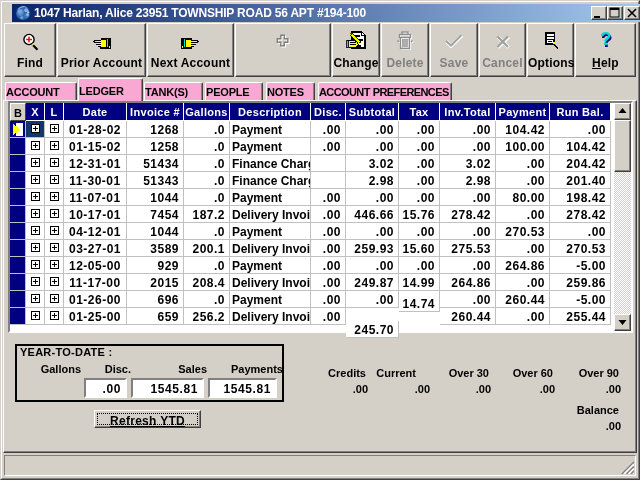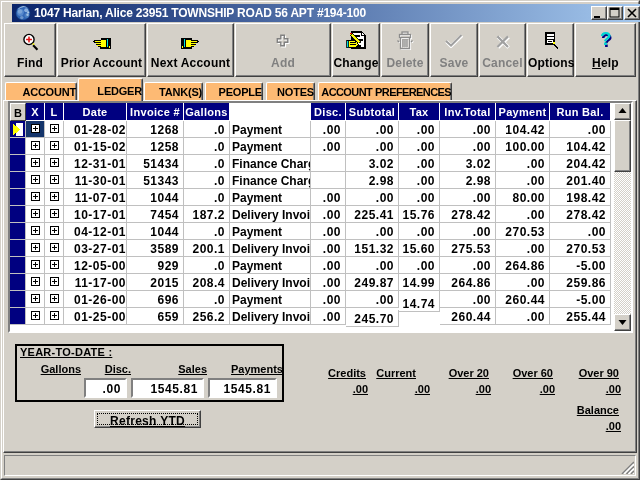--- a/index.html
+++ b/index.html
@@ -13,38 +13,38 @@
   background:linear-gradient(to right,#0a246a 0%,#a6caf0 100%);
   color:#fff; font-weight:bold; font-size:12px; letter-spacing:-0.2px; }
 .capbtn { top:2px; width:16px; height:14px; background:#d4d0c8;
   border-top:1px solid #ffffff; border-left:1px solid #ffffff;
   border-right:1px solid #404040; border-bottom:1px solid #404040;
   box-shadow:inset -1px -1px 0 #808080; }
 .tbtn { position:absolute; top:23px; height:54px; background:#d4d0c8;
   text-align:center; font-weight:bold; font-size:12px; letter-spacing:0.2px; color:#000; }
 .tbtn .lbl { position:absolute; bottom:6px; left:0; right:0; white-space:nowrap; }
 .tbtn.dis { color:#808080; }
-.tab { position:absolute; top:82px; height:18px; background:#fdba74; font-weight:bold;
-  font-size:11px; color:#000; text-align:right; padding-top:3px; white-space:nowrap;
+.tab { position:absolute; top:82px; height:18px; background:#f9a8d4; font-weight:bold;
+  font-size:11px; color:#000; text-align:left; padding-top:3px; white-space:nowrap;
   letter-spacing:-0.2px; overflow:hidden;
   border-top:1px solid #ffffff; border-left:1px solid #ffffff;
   border-right:1px solid #404040;
   border-top-left-radius:2px; border-top-right-radius:2px;
   box-shadow:inset -1px 0 0 #808080; }
 .tab.sel { top:78px; height:23px; z-index:5; padding-top:6px; border-bottom:0; }
 .hcell { position:absolute; top:0; height:18px; background:#000080; color:#fff;
   font-weight:bold; font-size:11px; letter-spacing:0.3px; text-align:center; padding-top:3px;
   border-right:1px solid #fff; border-bottom:1px solid #fff; overflow:hidden; white-space:nowrap; }
 .cell { position:absolute; font-weight:bold; font-size:12px; letter-spacing:0.5px; color:#000; padding-top:2px;
   border-right:1px solid #c0c0c0; border-bottom:1px solid #c0c0c0;
   background:#fff; white-space:nowrap; overflow:hidden; height:17px; }
 .cell.r { text-align:right; padding-right:4px; }
-.cell.c { text-align:right; }
+.cell.c { text-align:center; }
 .cell.l { text-align:left; padding-left:2px; letter-spacing:0; }
-.blbl { position:absolute; font-weight:bold; font-size:11px; color:#000; white-space:nowrap;text-decoration:underline; }
+.blbl { position:absolute; font-weight:bold; font-size:11px; color:#000; white-space:nowrap; }
 .inbox { position:absolute; background:#fff;
   border-top:2px solid #808080; border-left:2px solid #808080;
   border-right:2px solid #fff; border-bottom:2px solid #fff;
   font-weight:bold; font-size:12px; letter-spacing:0.6px; text-align:right; padding:2px 4px 0 0; height:20px; color:#000; }
 </style>
 </head>
 <body>
 <div class="abs" style="left:0;top:0;width:640px;height:480px;border-top:1px solid #d4d0c8;border-left:1px solid #d4d0c8;border-right:1px solid #404040;border-bottom:1px solid #404040"></div>
 <div class="abs" style="left:1px;top:1px;width:638px;height:478px;border-top:1px solid #ffffff;border-left:1px solid #ffffff;border-right:1px solid #808080;border-bottom:1px solid #808080"></div>
 <div class="abs" id="titlebar">
@@ -119,21 +119,20 @@
 <rect x="8" y="10.1" width="5.8" height="1.5" fill="#000"></rect>
 </g>
 </svg></div>
 <div class="lbl">Next Account</div>
 </div>
 <div class="tbtn raised dis" style="left:235px;width:96px">
 <div class="abs" style="left:0;right:0;top:10px;text-align:center;line-height:0"><svg width="14" height="14" viewBox="0 0 16 16">
 <path d="M5.5 1.5 L9.5 1.5 L9.5 5.5 L13.5 5.5 L13.5 9.5 L9.5 9.5 L9.5 13.5 L5.5 13.5 L5.5 9.5 L1.5 9.5 L1.5 5.5 L5.5 5.5 z" fill="none" stroke="#ffffff" stroke-width="1.6" transform="translate(1.2,1.2)"></path>
 <path d="M5.5 1.5 L9.5 1.5 L9.5 5.5 L13.5 5.5 L13.5 9.5 L9.5 9.5 L9.5 13.5 L5.5 13.5 L5.5 9.5 L1.5 9.5 L1.5 5.5 L5.5 5.5 z" fill="none" stroke="#808080" stroke-width="1.6"></path>
 </svg></div>
-<div class="lbl">Add</div>
 </div>
 <div class="tbtn raised" style="left:332px;width:48px">
 <div class="abs" style="left:0;right:0;top:7px;text-align:center;line-height:0"><svg width="20" height="18" viewBox="0 0 20 18" shape-rendering="crispEdges">
 <path d="M6 1 L16 1 L19 4 L19 17 L6 17 z" fill="#fff" stroke="#000" stroke-width="1.2"></path>
 <path d="M15.5 1 L15.5 4.5 L19 4.5" fill="none" stroke="#000" stroke-width="1"></path>
 <rect x="9" y="4" width="5" height="1.8" fill="#000"></rect>
 <rect x="13" y="8" width="4" height="1.8" fill="#000"></rect>
 <rect x="11" y="14" width="4" height="1.8" fill="#000"></rect>
 <rect x="3.5" y="1.5" width="2.6" height="2.6" fill="#ee0000"></rect>
 <path d="M4.5 3.5 L6.5 2.2 L14.8 10.8 L12.8 12.2 z" fill="#ffff00" stroke="#000" stroke-width="0.9"></path>
@@ -202,20 +201,21 @@
 <div class="tab" style="left:266px;width:49px;">NOTES</div>
 <div class="tab" style="left:318px;width:134px;letter-spacing:-0.6px;word-spacing:0.5px;">ACCOUNT PREFERENCES</div>
 <div class="abs" style="left:3px;top:100px;width:634px;height:353px;background:#d4d0c8;border-top:1px solid #ffffff;border-left:1px solid #ffffff;border-right:1px solid #404040;border-bottom:1px solid #404040;box-shadow:inset -1px -1px 0 #808080"></div>
 <div class="abs" style="left:8px;top:101px;width:625px;height:232px;border-top:2px solid #808080;border-left:2px solid #808080;border-right:2px solid #ffffff;border-bottom:2px solid #ffffff;background:#fff">
 <div class="abs" style="left:0px;top:0;width:16px;height:18px;background:#d4d0c8;color:#000;font-weight:bold;font-size:11px;text-align:center;padding-top:3px;border-top:1px solid #fff;border-left:1px solid #fff;border-right:1px solid #404040;border-bottom:1px solid #404040">B</div>
 <div class="hcell" style="left:16px;width:19px">X</div>
 <div class="hcell" style="left:35px;width:19px">L</div>
 <div class="hcell" style="left:54px;width:63px">Date</div>
 <div class="hcell" style="left:117px;width:57px">Invoice #</div>
 <div class="hcell" style="left:174px;width:46px">Gallons</div>
+<div class="hcell" style="left:220px;width:81px">Description</div>
 <div class="hcell" style="left:301px;width:35px">Disc.</div>
 <div class="hcell" style="left:336px;width:53px">Subtotal</div>
 <div class="hcell" style="left:389px;width:41px">Tax</div>
 <div class="hcell" style="left:430px;width:56px">Inv.Total</div>
 <div class="hcell" style="left:486px;width:54px">Payment</div>
 <div class="hcell" style="left:540px;width:61px">Run Bal.</div>
 <div class="abs" style="left:0;top:18px;width:16px;height:17px;background:#000080;border-bottom:1px solid #c0c0c0;border-right:1px solid #c0c0c0">
       <svg width="11" height="13" viewBox="0 0 11 13" shape-rendering="crispEdges" style="display:block;margin:1.5px auto 0">
         <rect x="4" y="0" width="6.5" height="13" fill="#fff"></rect>
         <path d="M0.5 0 L8 6.5 L0.5 13 z" fill="#ffff00"></path>
@@ -358,21 +358,21 @@
         <rect x="0.5" y="0.5" width="8" height="8" fill="#fff" stroke="#000"></rect>
         <rect x="2" y="4" width="5" height="1" fill="#000"></rect>
         <rect x="4" y="2" width="1" height="5" fill="#000"></rect>
       </svg>
     </div>
 <div class="cell c" style="left:54px;top:103px;width:63px">10-17-01</div>
 <div class="cell r" style="left:117px;top:103px;width:57px">7454</div>
 <div class="cell r" style="left:174px;top:103px;width:46px">187.2</div>
 <div class="cell l" style="left:220px;top:103px;width:81px">Delivery Invoice</div>
 <div class="cell r" style="left:301px;top:103px;width:35px">.00</div>
-<div class="cell r" style="left:336px;top:103px;width:53px">225.41</div>
+<div class="cell r" style="left:336px;top:103px;width:53px">446.66</div>
 <div class="cell r" style="left:389px;top:103px;width:41px">15.76</div>
 <div class="cell r" style="left:430px;top:103px;width:56px">278.42</div>
 <div class="cell r" style="left:486px;top:103px;width:54px">.00</div>
 <div class="cell r" style="left:540px;top:103px;width:61px">278.42</div>
 <div class="abs" style="left:0;top:120px;width:16px;height:17px;background:#000080;border-bottom:1px solid #c0c0c0;border-right:1px solid #c0c0c0"></div>
 <div class="abs" style="left:16px;top:120px;width:19px;height:17px;background:#fff;border-bottom:1px solid #c0c0c0;border-right:1px solid #c0c0c0">
       <svg width="9" height="9" viewBox="0 0 9 9" shape-rendering="crispEdges" style="display:block;margin:3px auto 0">
         <rect x="0.5" y="0.5" width="8" height="8" fill="#fff" stroke="#000"></rect>
         <rect x="2" y="4" width="5" height="1" fill="#000"></rect>
         <rect x="4" y="2" width="1" height="5" fill="#000"></rect>
@@ -408,21 +408,21 @@
         <rect x="0.5" y="0.5" width="8" height="8" fill="#fff" stroke="#000"></rect>
         <rect x="2" y="4" width="5" height="1" fill="#000"></rect>
         <rect x="4" y="2" width="1" height="5" fill="#000"></rect>
       </svg>
     </div>
 <div class="cell c" style="left:54px;top:137px;width:63px">03-27-01</div>
 <div class="cell r" style="left:117px;top:137px;width:57px">3589</div>
 <div class="cell r" style="left:174px;top:137px;width:46px">200.1</div>
 <div class="cell l" style="left:220px;top:137px;width:81px">Delivery Invoice</div>
 <div class="cell r" style="left:301px;top:137px;width:35px">.00</div>
-<div class="cell r" style="left:336px;top:137px;width:53px">151.32</div>
+<div class="cell r" style="left:336px;top:137px;width:53px">259.93</div>
 <div class="cell r" style="left:389px;top:137px;width:41px">15.60</div>
 <div class="cell r" style="left:430px;top:137px;width:56px">275.53</div>
 <div class="cell r" style="left:486px;top:137px;width:54px">.00</div>
 <div class="cell r" style="left:540px;top:137px;width:61px">270.53</div>
 <div class="abs" style="left:0;top:154px;width:16px;height:17px;background:#000080;border-bottom:1px solid #c0c0c0;border-right:1px solid #c0c0c0"></div>
 <div class="abs" style="left:16px;top:154px;width:19px;height:17px;background:#fff;border-bottom:1px solid #c0c0c0;border-right:1px solid #c0c0c0">
       <svg width="9" height="9" viewBox="0 0 9 9" shape-rendering="crispEdges" style="display:block;margin:3px auto 0">
         <rect x="0.5" y="0.5" width="8" height="8" fill="#fff" stroke="#000"></rect>
         <rect x="2" y="4" width="5" height="1" fill="#000"></rect>
         <rect x="4" y="2" width="1" height="5" fill="#000"></rect>
@@ -508,21 +508,21 @@
         <rect x="0.5" y="0.5" width="8" height="8" fill="#fff" stroke="#000"></rect>
         <rect x="2" y="4" width="5" height="1" fill="#000"></rect>
         <rect x="4" y="2" width="1" height="5" fill="#000"></rect>
       </svg>
     </div>
 <div class="cell c" style="left:54px;top:205px;width:63px">01-25-00</div>
 <div class="cell r" style="left:117px;top:205px;width:57px">659</div>
 <div class="cell r" style="left:174px;top:205px;width:46px">256.2</div>
 <div class="cell l" style="left:220px;top:205px;width:81px">Delivery Invoice</div>
 <div class="cell r" style="left:301px;top:205px;width:35px">.00</div>
-<div class="cell r" style="left:336px;top:207px;width:53px">245.70</div>
+<div class="cell r" style="left:336px;top:218px;width:53px">245.70</div>
 <div class="cell r" style="left:389px;top:192px;width:41px">14.74</div>
 <div class="cell r" style="left:430px;top:205px;width:56px">260.44</div>
 <div class="cell r" style="left:486px;top:205px;width:54px">.00</div>
 <div class="cell r" style="left:540px;top:205px;width:61px">255.44</div>
 <div class="abs" style="left:604px;top:0;width:17px;height:228px;background:#d4d0c8"></div>
 <div class="abs" style="left:604px;top:0;width:17px;height:228px;background-image:repeating-conic-gradient(#fff 0% 25%, #d4d0c8 0% 50%);background-size:2px 2px"></div>
 <div class="abs raised" style="left:604px;top:0;width:17px;height:17px;background:#d4d0c8"><svg width="15" height="15" viewBox="0 0 15 15">
         <path d="M7.5 4 L11.5 9 L3.5 9 z" fill="#000"></path>
       </svg></div>
 <div class="abs raised" style="left:604px;top:17px;width:17px;height:52px;background:#d4d0c8"></div>
@@ -540,21 +540,21 @@
 <div class="inbox" style="left:114px;top:32px;width:73px;color:#000">1545.81</div>
 <div class="inbox" style="left:191px;top:32px;width:69px;color:#000">1545.81</div>
 </div>
 <div class="abs raised" style="left:94px;top:410px;width:107px;height:18px;background:#d4d0c8;font-weight:bold;font-size:12px;letter-spacing:0.3px;text-align:center">
     <div class="abs" style="left:2px;top:2px;right:2px;bottom:2px;border:1px dotted #000;padding-top:0px"><span style="text-decoration:underline">Refresh YTD</span></div>
   </div>
 <div class="blbl" style="right:274px;top:367px;left:auto">Credits</div>
 <div class="blbl" style="right:272px;top:383px;left:auto">.00</div>
 <div class="blbl" style="right:224px;top:367px;left:auto">Current</div>
 <div class="blbl" style="right:210px;top:383px;left:auto">.00</div>
-<div class="blbl" style="right:151px;top:367px;left:auto">Over 20</div>
+<div class="blbl" style="right:151px;top:367px;left:auto">Over 30</div>
 <div class="blbl" style="right:149px;top:383px;left:auto">.00</div>
 <div class="blbl" style="right:87px;top:367px;left:auto">Over 60</div>
 <div class="blbl" style="right:85px;top:383px;left:auto">.00</div>
 <div class="blbl" style="right:21px;top:367px;left:auto">Over 90</div>
 <div class="blbl" style="right:19px;top:383px;left:auto">.00</div>
 <div class="blbl" style="right:21px;top:404px;left:auto">Balance</div>
 <div class="blbl" style="right:19px;top:420px;left:auto">.00</div>
 <div class="abs" style="left:4px;top:455px;width:632px;height:21px;background:#d4d0c8;border-top:1px solid #808080;border-left:1px solid #808080;border-right:1px solid #ffffff;border-bottom:1px solid #ffffff">
     <svg style="position:absolute;right:1px;bottom:1px" width="13" height="13" viewBox="0 0 13 13">
       <g stroke-width="1.6">

